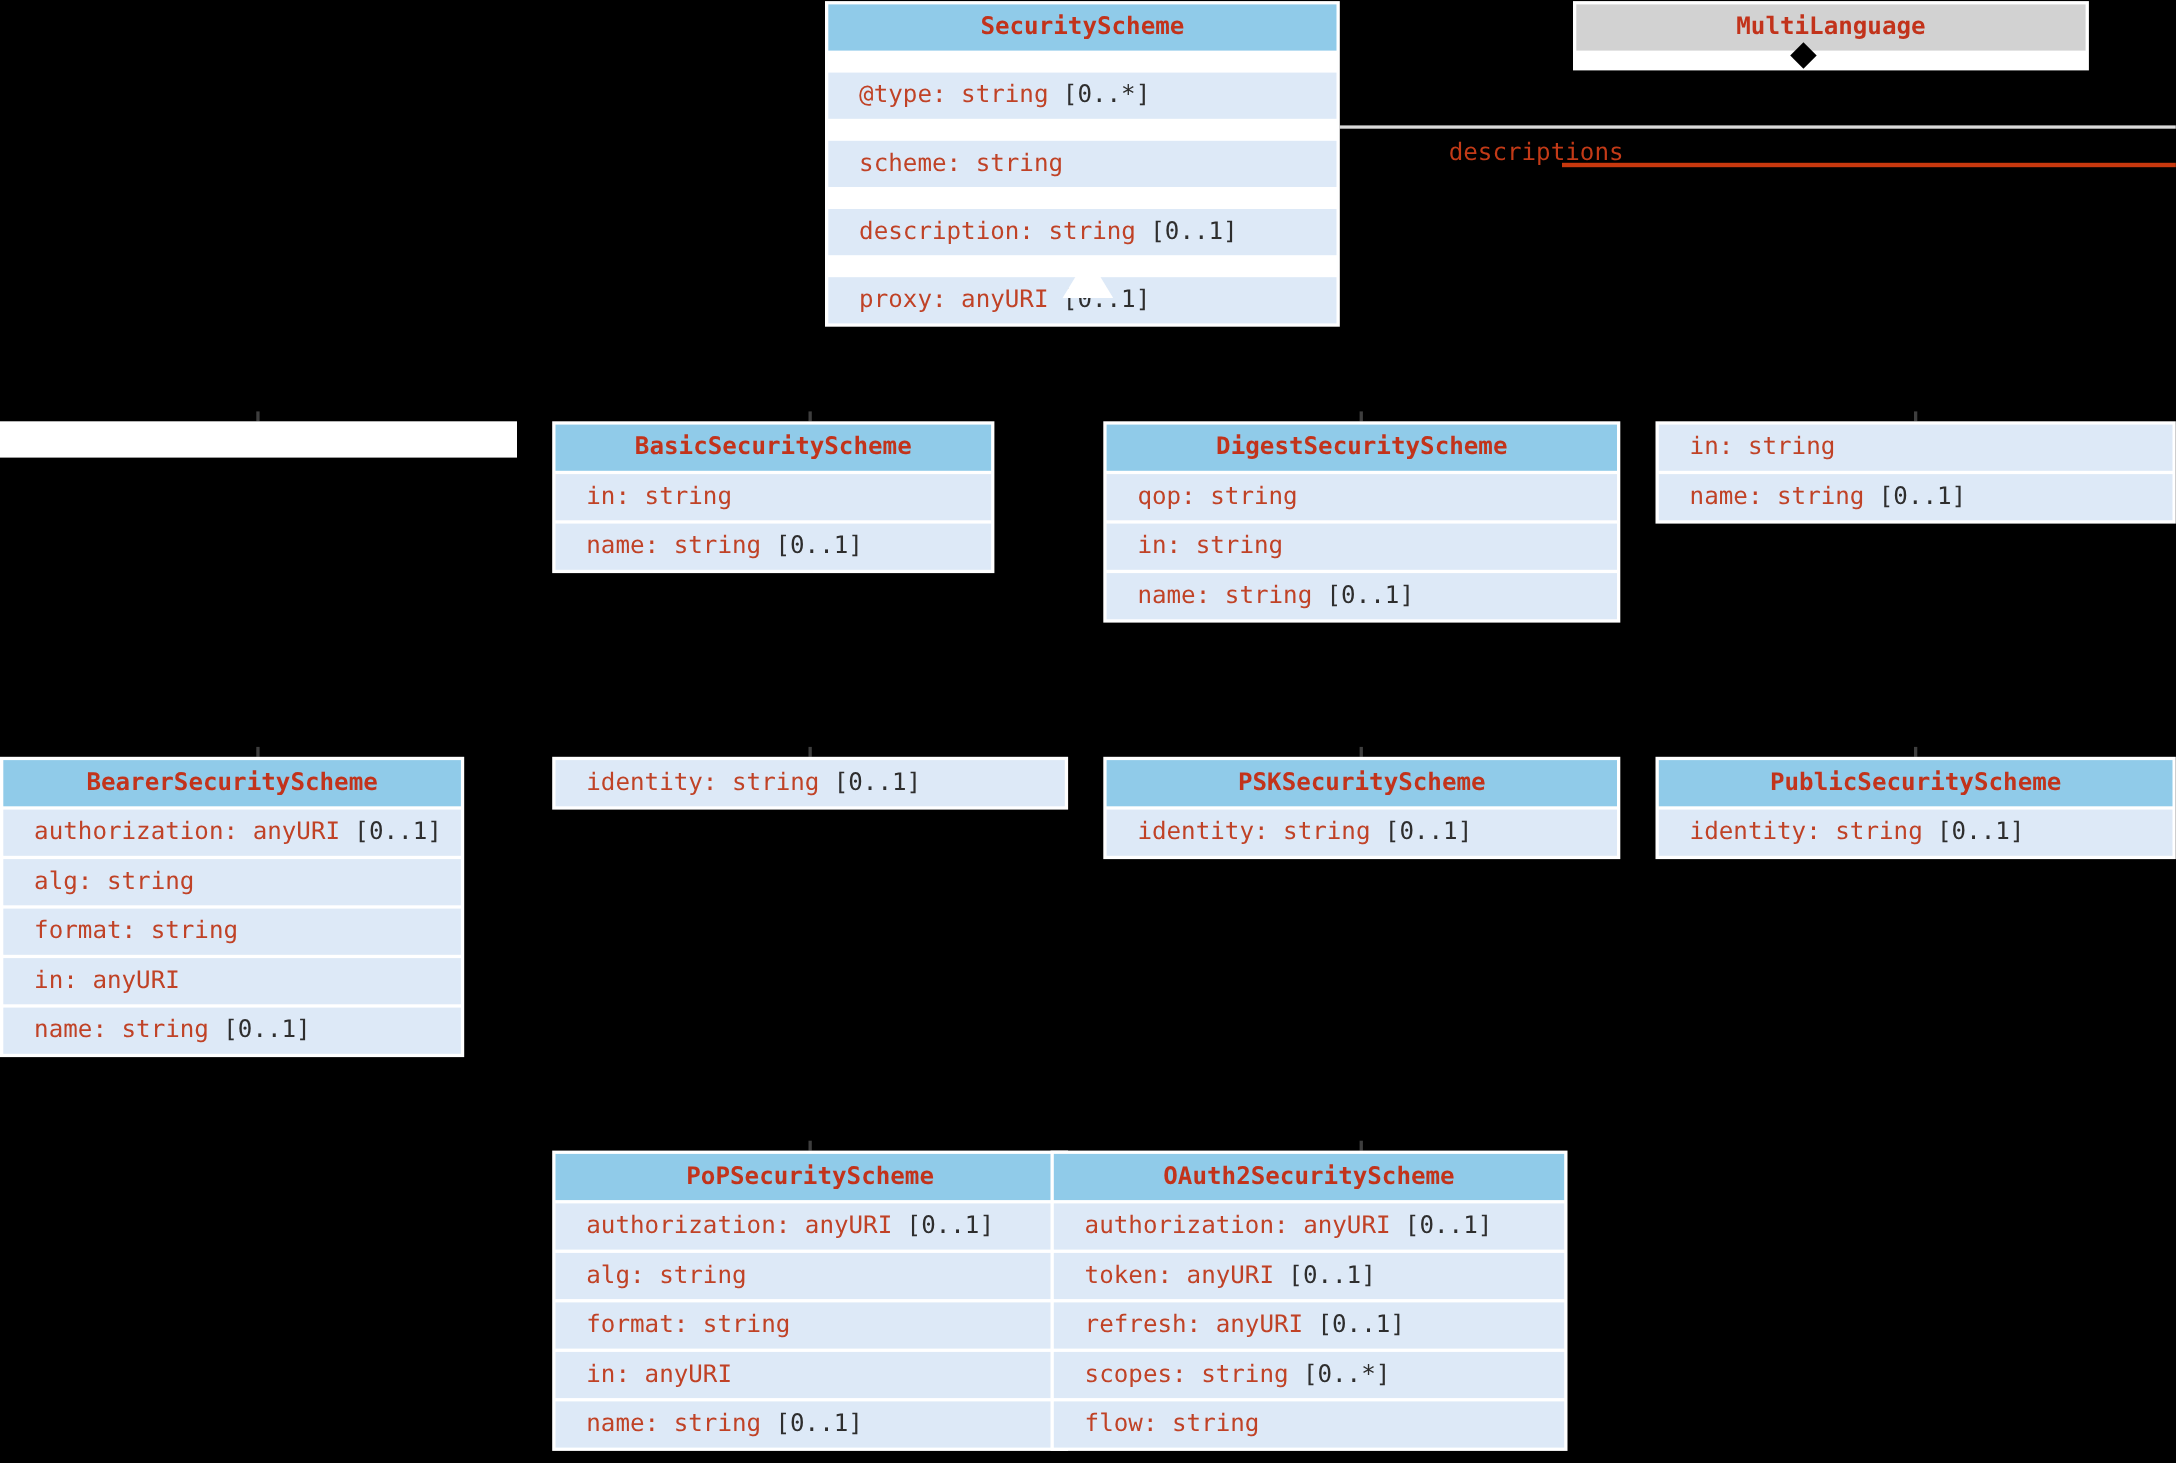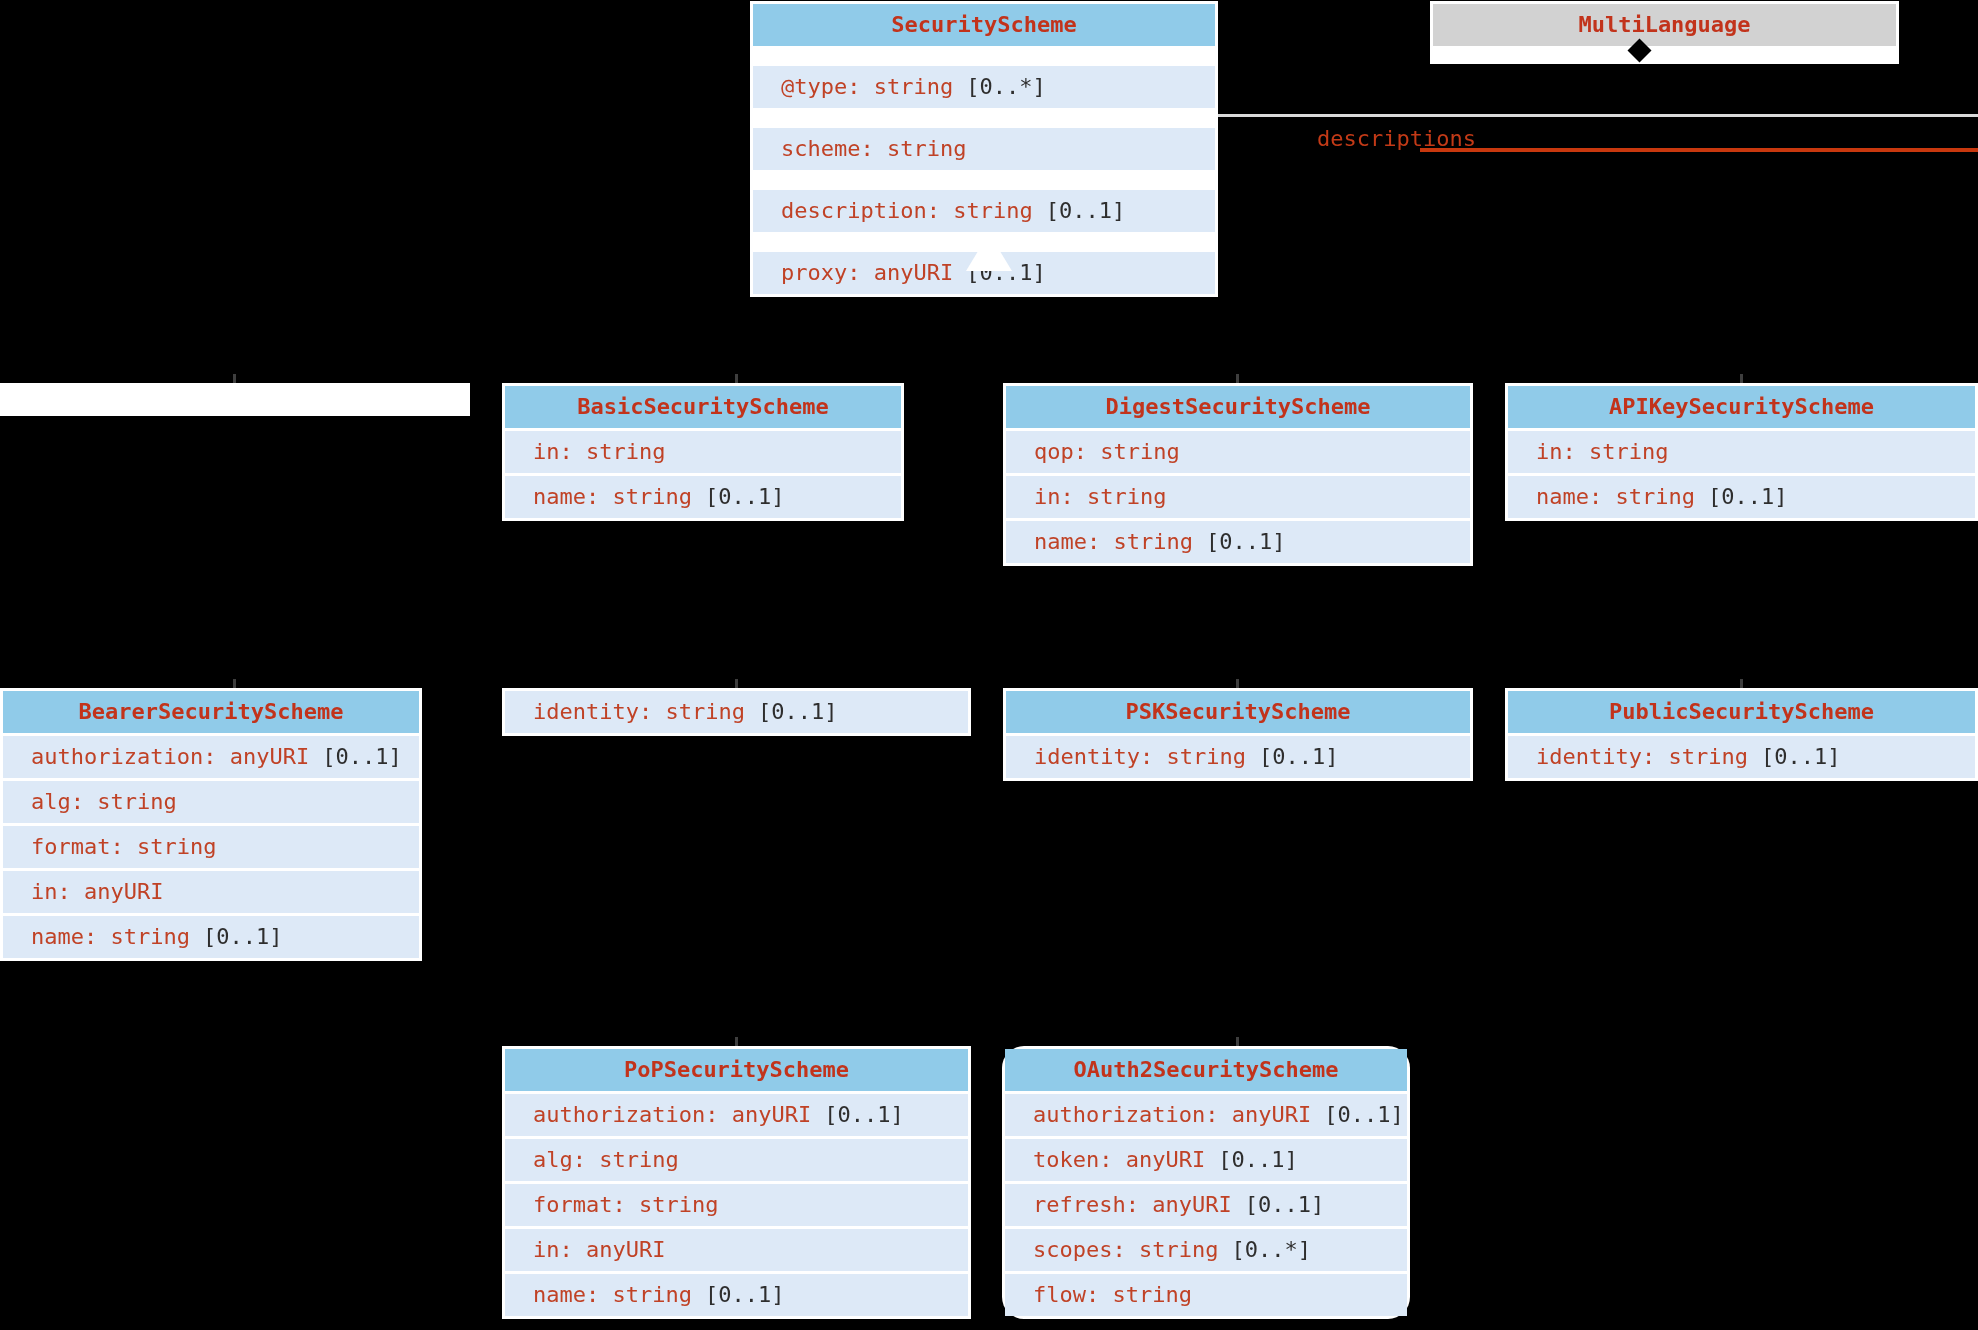--- a/index.html
+++ b/index.html
@@ -119,21 +119,20 @@
   </div>
   <div class="row">
     <span>in: string</span><span class="mult"></span>
   </div>
   <div class="row">
     <span>name: string</span><span class="mult">[0..1]</span>
   </div>
 </div>
 
 <div class="cls" style="left:1505px;top:383px;width:473px;">
-  <div class="hdr">APIKeySecurityScheme</div>
   <div class="row">
     <span>in: string</span><span class="mult"></span>
   </div>
   <div class="row">
     <span>name: string</span><span class="mult">[0..1]</span>
   </div>
 </div>
 
 <div class="cls" style="left:0px;top:688px;width:422px;">
   <div class="hdr">BearerSecurityScheme</div>
@@ -186,21 +185,21 @@
     <span>format: string</span><span class="mult"></span>
   </div>
   <div class="row">
     <span>in: anyURI</span><span class="mult"></span>
   </div>
   <div class="row">
     <span>name: string</span><span class="mult">[0..1]</span>
   </div>
 </div>
 
-<div class="cls" style="left:1002px;top:1046px;width:408px;border-radius:22px;">
+<div class="cls" style="left:955px;top:1046px;width:470px;">
   <div class="hdr">OAuth2SecurityScheme</div>
   <div class="row">
     <span>authorization: anyURI</span><span class="mult">[0..1]</span>
   </div>
   <div class="row">
     <span>token: anyURI</span><span class="mult">[0..1]</span>
   </div>
   <div class="row">
     <span>refresh: anyURI</span><span class="mult">[0..1]</span>
   </div>

